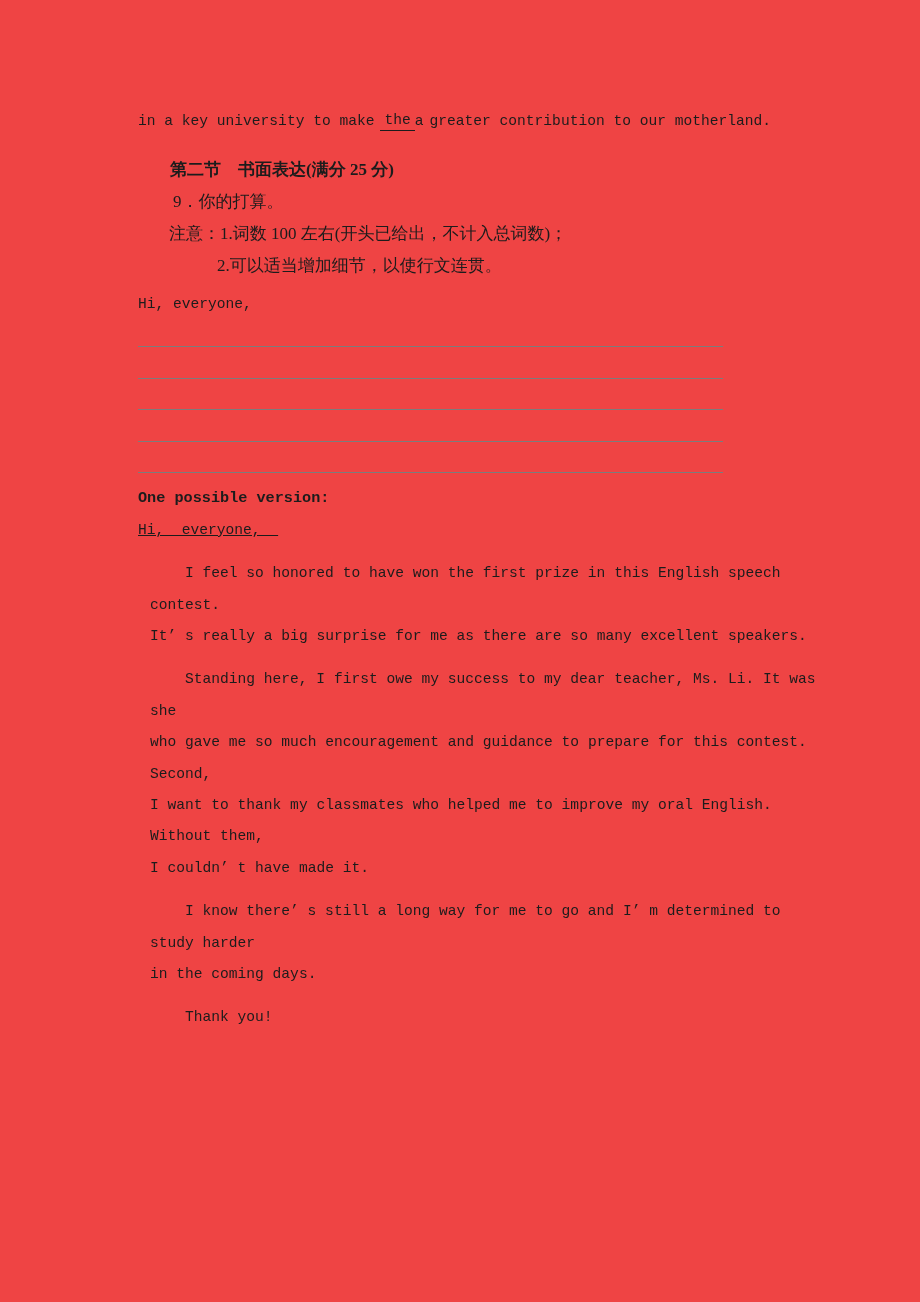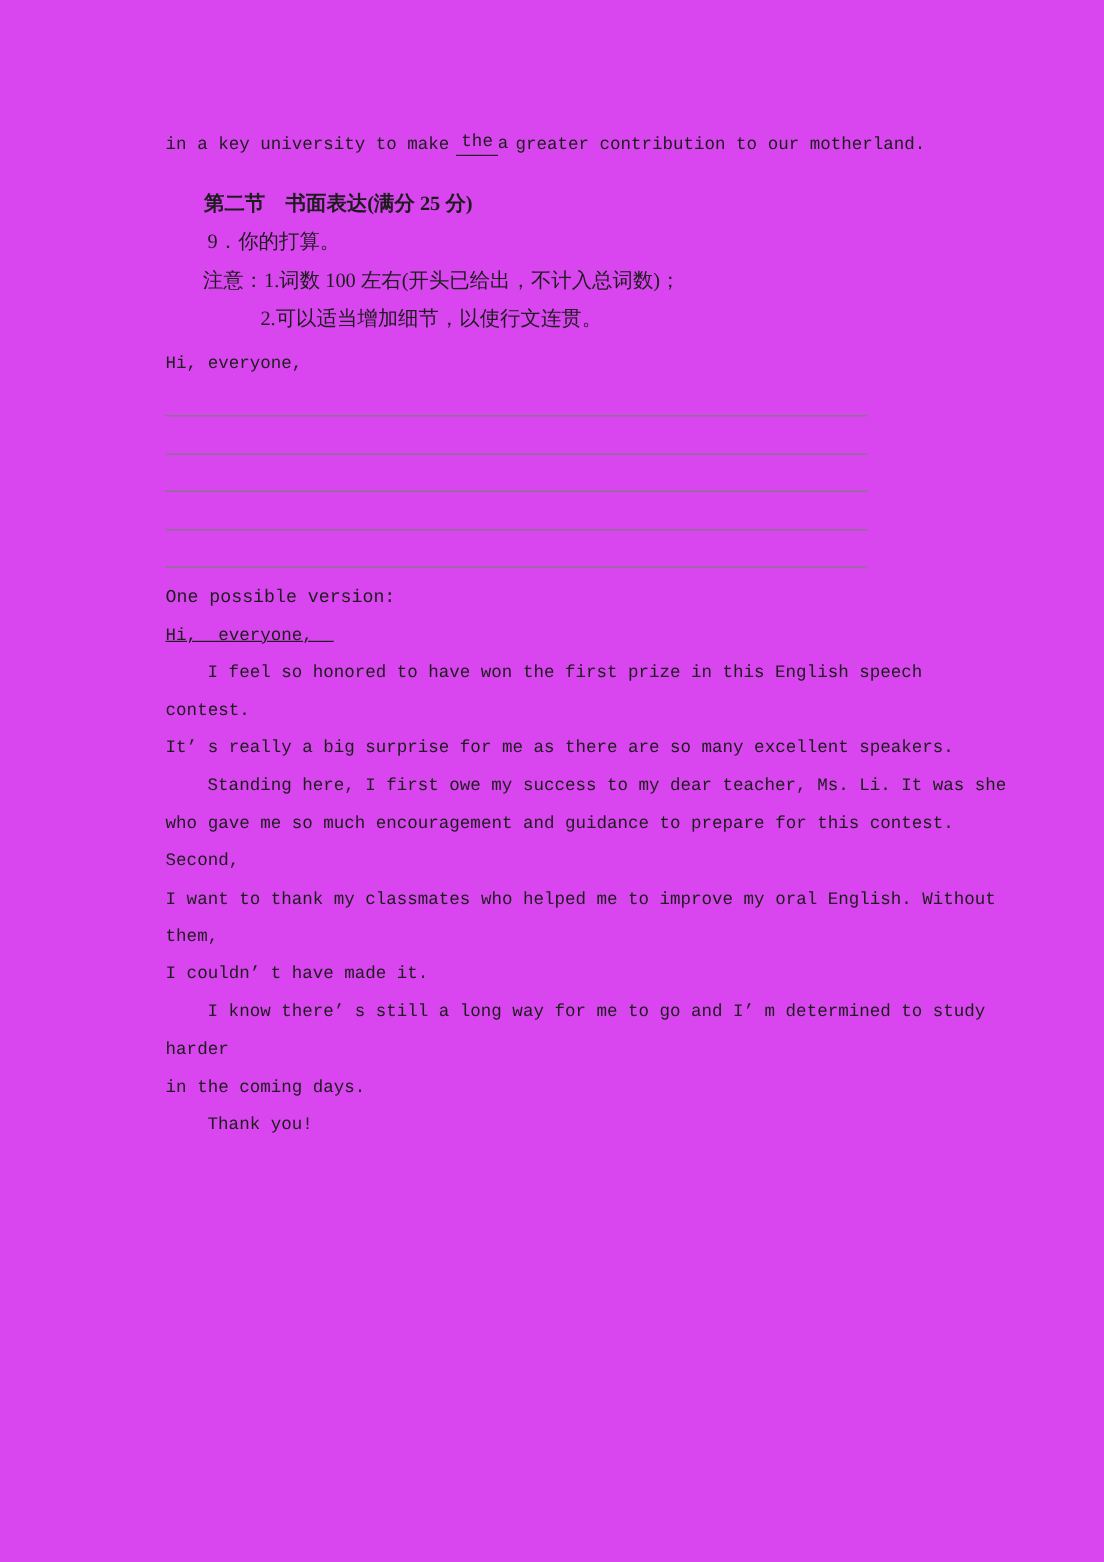--- a/index.html
+++ b/index.html
@@ -1,19 +1,19 @@
 <!DOCTYPE html>
 <html><head>
 <meta charset="utf-8">
 <style>
   html,body{margin:0;padding:0;background:#ffffff;}
   .page{
     position:relative;
     width:920px;height:1302px;
-    background:#d946ef;
+    background:#ef4444;
     color:#1c1c1c;
     box-sizing:border-box;
     padding:106px 78px 0 138px;
     font-family:"Liberation Serif","DejaVu Serif",serif;
     font-size:17px;
     overflow:hidden;
   }
   .mono{
     font-family:"Liberation Mono","DejaVu Sans Mono",monospace;
     font-size:14.6px;
@@ -61,30 +61,30 @@
   .blank{
     width:585px;
     height:30.6px;
     border-bottom:1px solid #7c7c7c;
   }
   .blank:first-child{height:26px;}
   
   .possible-heading{
     margin-top:10px;
     line-height:31.4px;
-    font-weight:normal;
+    font-weight:bold;
     font-size:15.2px;
   }
   .salutation{
     line-height:31.4px;
     text-decoration:underline;
     white-space:pre;
   }
   .essay p{
-    margin:0;
+    margin:12px;
     line-height:31.4px;
     text-indent:35px;
     white-space:pre-line;
   }
 </style>
 </head>
 <body>
 
 <div class="page">
 

